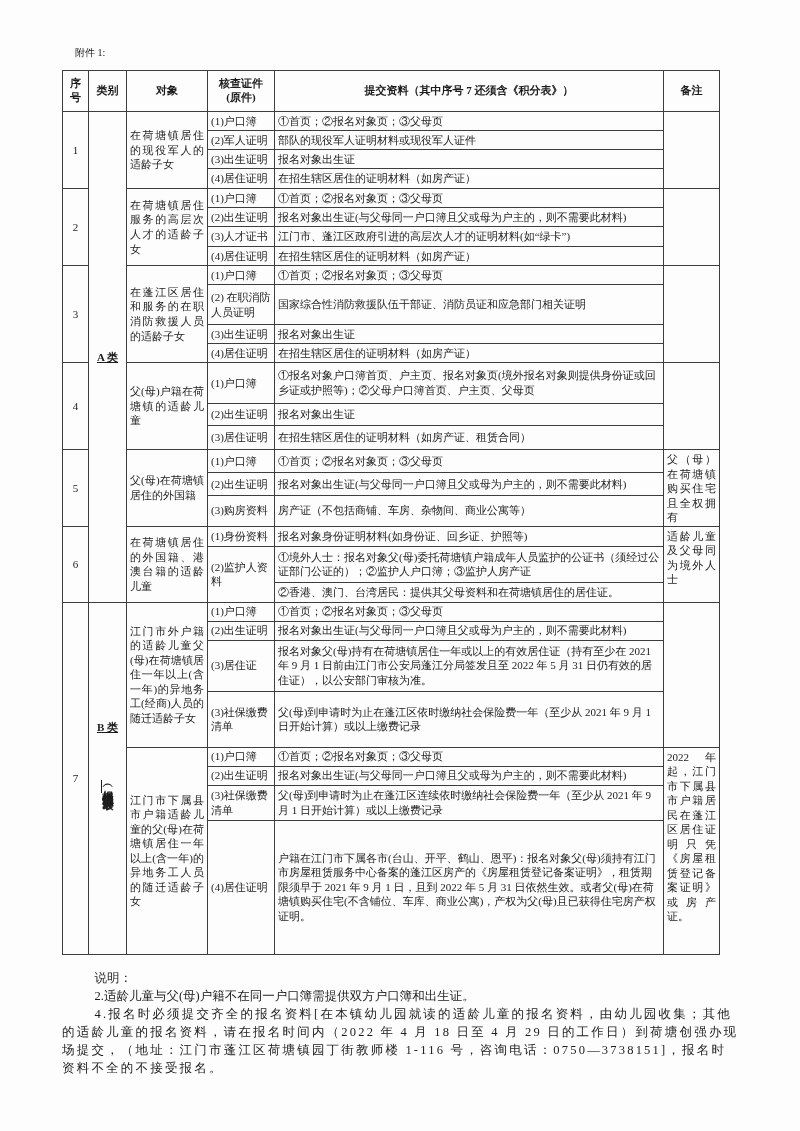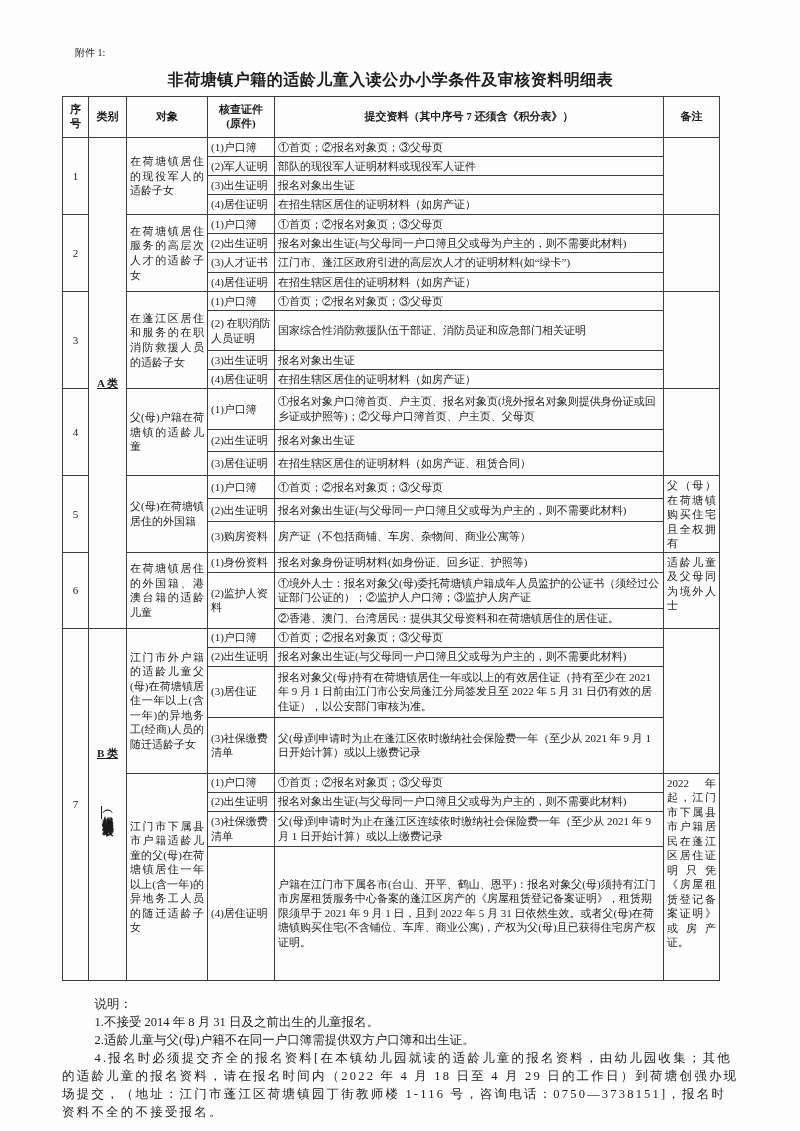--- a/index.html
+++ b/index.html
@@ -47,21 +47,20 @@
   .notes{margin:14px 0 0 62px;width:678px;font-size:12.5px;line-height:1.45;}
   .notes p{margin:0;text-indent:2.6em;}
   .notes p.spread{letter-spacing:2.2px;}
 </style>
 </head>
 <body>
 
 <div class="page">
 
   <p class="attachment">附件 1:</p>
-  <div class="title">非荷塘镇户籍的适龄儿童入读公办小学条件及审核资料明细表</div>
 
   <table class="main">
     <colgroup>
       <col style="width:26px">
         <col style="width:38px">
         <col style="width:81px">
       <col style="width:67px">
         <col style="width:389px">
         <col style="width:56px">
     </colgroup>
@@ -229,19 +228,18 @@
     </tr>
     <tr>
       <td class="doc">(4)居住证明</td>
       <td class="mat" style="height:131px">户籍在江门市下属各市(台山、开平、鹤山、恩平)：报名对象父(母)须持有江门市房屋租赁服务中心备案的蓬江区房产的《房屋租赁登记备案证明》，租赁期限须早于 2021 年 9 月 1 日，且到 2022 年 5 月 31 日依然生效。或者父(母)在荷塘镇购买住宅(不含铺位、车库、商业公寓)，产权为父(母)且已获得住宅房产权证明。</td>
     </tr>
   </tbody>
     </table>
 
   <div class="notes">
     <p>说明：</p>
-    <p>1.不接受 2014 年 8 月 31 日及之前出生的儿童报名。</p>
     <p>2.适龄儿童与父(母)户籍不在同一户口簿需提供双方户口簿和出生证。</p>
     <p class="spread">4.报名时必须提交齐全的报名资料[在本镇幼儿园就读的适龄儿童的报名资料，由幼儿园收集；其他的适龄儿童的报名资料，请在报名时间内（2022 年 4 月 18 日至 4 月 29 日的工作日）到荷塘创强办现场提交，（地址：江门市蓬江区荷塘镇园丁街教师楼 1-116 号，咨询电话：0750—3738151]，报名时资料不全的不接受报名。</p>
 
   </div>
 
 </div>
 
 </body></html>

